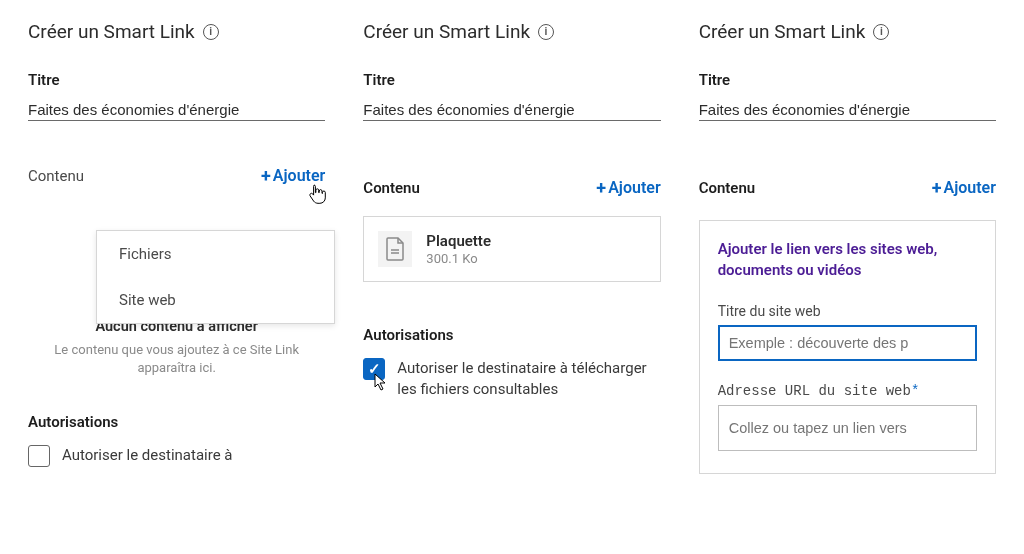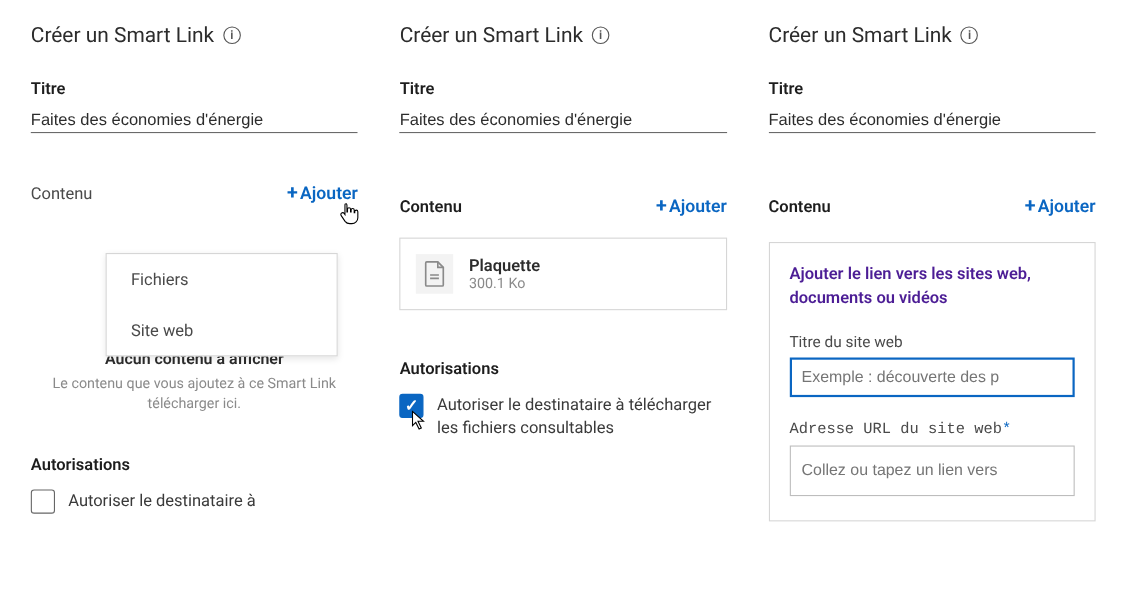--- a/index.html
+++ b/index.html
@@ -86,21 +86,21 @@
   .cursor-hand {
     position: absolute;
     top: 18px;
     left: 46px;
     font-size: 18px;
   }
   .dropdown {
     position: absolute;
     top: 210px;
     left: 68px;
-    width: 211px;
+    width: 239px;
     background: #fff;
     border: 1px solid #d6d6d6;
     box-shadow: 0 2px 6px rgba(0,0,0,0.1);
   }
   .dropdown-item {
     padding: 14px 22px;
     font-size: 15px;
     color: #4a4a4a;
     cursor: pointer;
   }
@@ -229,21 +229,21 @@
       </svg>
     </div>
   </div>
 
   <div class="dropdown">
     <div class="dropdown-item">Fichiers</div>
     <div class="dropdown-item">Site web</div>
   </div>
 
   <div class="empty-title">Aucun contenu à afficher</div>
-  <div class="empty-sub">Le contenu que vous ajoutez à ce Smart Link télécharger ici.</div>
+  <div class="empty-sub">Le contenu que vous ajoutez à ce Site Link apparaîtra ici.</div>
 
   <div class="auth-heading" style="margin-top:36px;">Autorisations</div>
   <div class="checkbox-row">
     <div class="checkbox"></div>
     <div class="checkbox-label">Autoriser le destinataire à</div>
   </div>
 </div>
 
 <div class="panel">
   <div class="panel-heading">

